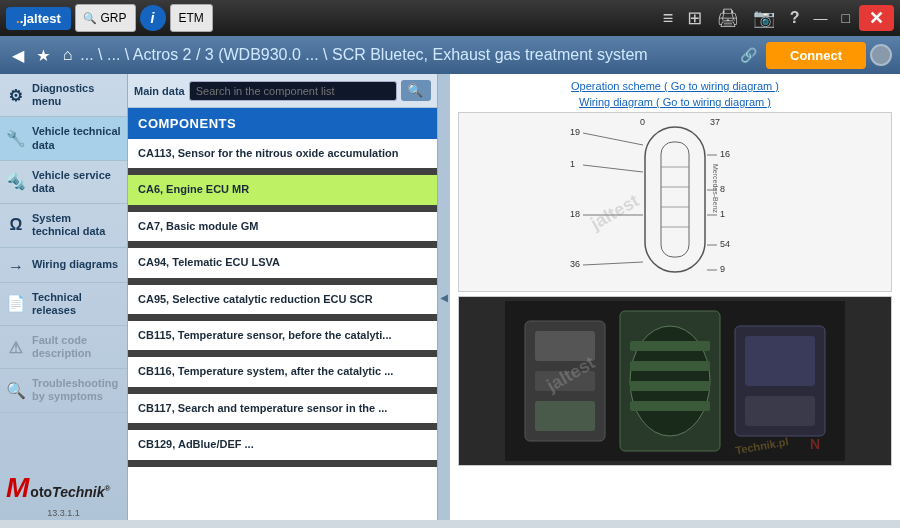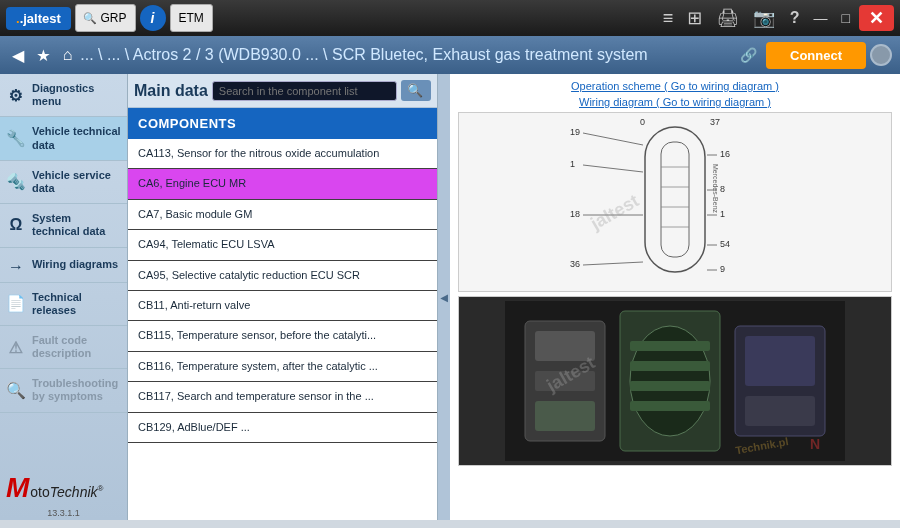--- a/index.html
+++ b/index.html
@@ -179,21 +179,21 @@
     }
     #search-bar {
       display: flex;
       align-items: center;
       padding: 6px;
       background: #d8e4f0;
       border-bottom: 1px solid #b0c4d8;
       gap: 4px;
     }
     .search-label {
-      font-size: 16px;
+      font-size: 11px;
       font-weight: bold;
       color: #1a3a5a;
       white-space: nowrap;
     }
     .search-input {
       flex: 1;
       border: 1px solid #aac;
       border-radius: 3px;
       padding: 3px 6px;
       font-size: 11px;
@@ -219,25 +219,26 @@
     }
     #component-list {
       flex: 1;
       overflow-y: auto;
       background: #fff;
     }
     .comp-item {
       padding: 7px 10px;
       font-size: 11px;
       color: #1a2a3a;
-      border-bottom: 1px solid #404040;
+      border-bottom: 7px solid #404040;
       cursor: pointer;
       line-height: 1.4;
-    }
-    .comp-item.selected { background: #d946ef; }
+      font-weight: bold;
+    }
+    .comp-item.selected { background: #bef264; }
 
     
     #right {
       flex: 1;
       background: #fff;
       display: flex;
       flex-direction: column;
       overflow: hidden;
       position: relative;
     }
@@ -394,41 +395,40 @@
       <span class="sidebar-label">Fault code description</span>
     </div>
     <div class="sidebar-item disabled">
       <span class="sidebar-icon">🔍</span>
       <span class="sidebar-label">Troubleshooting by symptoms</span>
     </div>
 
     <div id="logo-area" style="flex-direction:column;align-items:flex-start;padding:4px 6px 2px 6px;">
       <div style="display:flex;align-items:baseline;gap:1px;">
         <span class="logo-m">M</span>
-        <span style="font-size:14px;font-weight:normal;color:#222;margin-top:28px;">oto<span style="font-style:italic">Technik</span><span style="font-size:8px;vertical-align:super;">®</span></span>
+        <span style="font-size:14px;font-weight:bold;color:#222;margin-top:28px;">oto<span style="font-style:italic">Technik</span><span style="font-size:8px;vertical-align:super;">®</span></span>
       </div>
       <span class="version-text">13.3.1.1</span>
     </div>
   </div>
 
   <div id="center">
     <div id="search-bar">
       <span class="search-label">Main data</span>
       <input class="search-input" type="text" placeholder="Search in the component list" style="">
       <button class="search-go"><span>🔍</span></button>
     </div>
     <div id="components-header">COMPONENTS</div>
     <div id="component-list">
 
     <div class="comp-item">CA113, Sensor for the nitrous oxide accumulation</div>
         <div class="comp-item selected">CA6, Engine ECU MR</div>
         <div class="comp-item">CA7, Basic module GM</div>
         <div class="comp-item">CA94, Telematic ECU LSVA</div>
         <div class="comp-item">CA95, Selective catalytic reduction ECU SCR</div>
-        <div class="comp-item">CB11, Anti-return valve</div>
         <div class="comp-item">CB115, Temperature sensor, before the catalyti...</div>
         <div class="comp-item">CB116, Temperature system, after the catalytic ...</div>
         <div class="comp-item">CB117, Search and temperature sensor in the ...</div>
         <div class="comp-item">CB129, AdBlue/DEF ...</div>
       </div>
   </div>
 
   <button class="collapse-arrow">
       <span>◀</span>
     </button>

